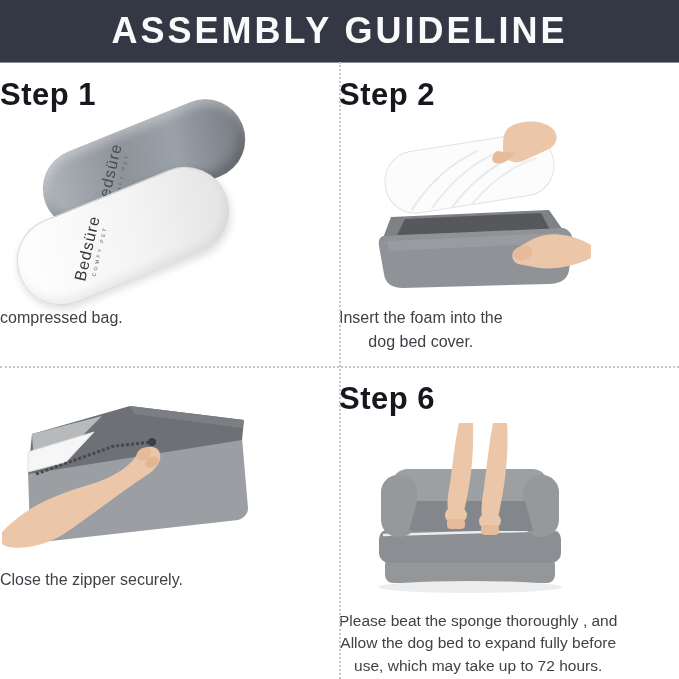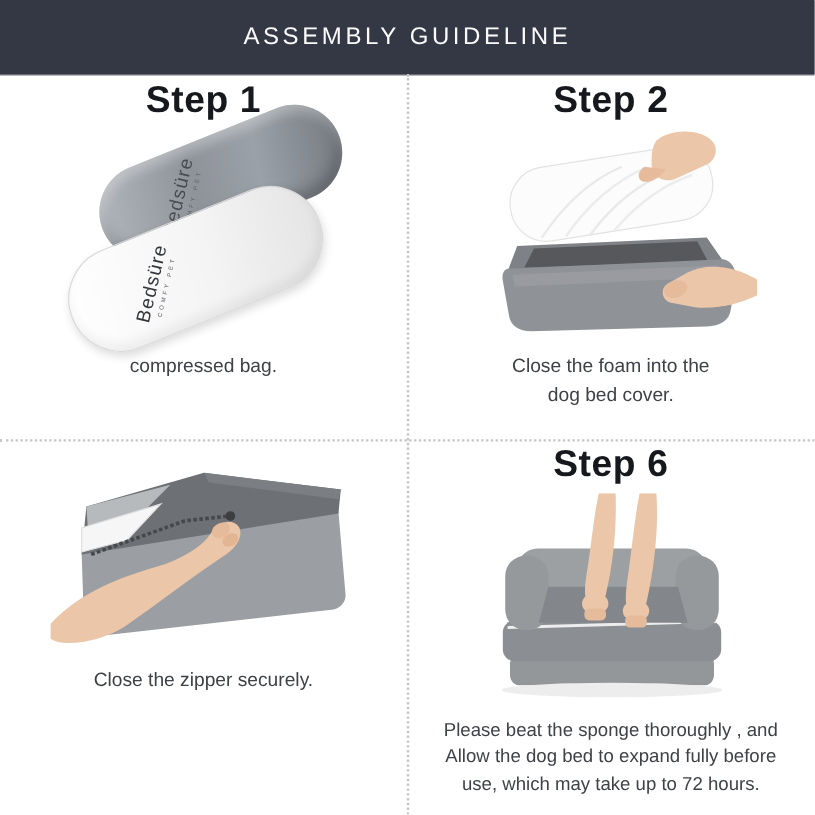--- a/index.html
+++ b/index.html
@@ -7,28 +7,28 @@
     position:relative; width:679px; height:679px; overflow:hidden;
     background:#ffffff; font-family:"Liberation Sans", sans-serif;
   }
   
   .header {
     position:absolute; top:0; left:0; right:0; height:62px;
     background:#343844; display:flex; align-items:center; justify-content:center;
     box-shadow:0 1px 0 #8a8d98;
   }
   .header-title {
-    color:#fafafa; font-size:20px; font-weight:normal; letter-spacing:3px; margin:0;
+    color:#fafafa; font-size:36px; font-weight:bold; letter-spacing:3px; margin:0;
   }
   
   .divider-v { position:absolute; top:62px; bottom:0; left:339px; width:0; border-left:2px dotted #c6c6c6; }
   .divider-h { position:absolute; top:366px; left:0; right:0; height:0; border-top:2px dotted #c6c6c6; }
   
   .grid { position:absolute; top:62px; left:0; right:0; bottom:0; display:grid; grid-template-columns:339px 340px; grid-template-rows:304px 313px; }
-  .quad { display:flex; flex-direction:column; align-items:center; padding-top:0; box-sizing:border-box; }
+  .quad { display:flex; flex-direction:column; align-items:flex-start; padding-top:12px; box-sizing:border-box; }
   .step-title { font-size:31px; font-weight:600; color:#16181e; letter-spacing:0.5px; line-height:42px; margin:0; }
   .illo { height:182px; width:260px; display:flex; align-items:center; justify-content:center; position:relative; }
   .caption { margin-top:8px; text-align:center; font-size:16px; line-height:1.5; color:#3e4247; }
   .caption span { display:block; }
   .caption-sm { font-size:15.5px; line-height:1.45; }
 
   
   .rolls { position:relative; width:240px; height:182px; }
   .roll { position:absolute; }
   .roll-gray {
@@ -106,21 +106,21 @@
           </g>
 
           <path d="M160 12 C172 2 196 2 206 12 C212 18 210 28 202 32 L176 44 C166 48 156 42 156 32 C156 24 156 18 160 12 Z" fill="#ebc6a9"></path>
           <path d="M168 36 C162 44 154 48 148 46 C144 44 144 38 150 34 Z" fill="#e5bb9c"></path>
 
           <path d="M244 128 C224 116 202 114 186 122 L170 131 C163 135 164 144 171 147 L192 151 C210 153 230 148 244 141 Z" fill="#ebc6a9"></path>
           <ellipse cx="176" cy="136" rx="10" ry="7" fill="#e5bb9c" transform="rotate(-18 176 136)"></ellipse>
         </svg>
       </div>
       <div class="caption">
-        <span>Close the foam into the</span>
+        <span>Insert the foam into the</span>
         <span>dog bed cover.</span>
       </div>
     </div>
 
     <div class="quad">
       <div class="illo">
         <svg width="256" height="178" viewBox="0 0 256 178">
 
           <path d="M26 92 L240 58 L246 128 C246 134 242 138 236 140 L40 162 C32 163 28 158 28 152 Z" fill="#9b9ea2"></path>
 

